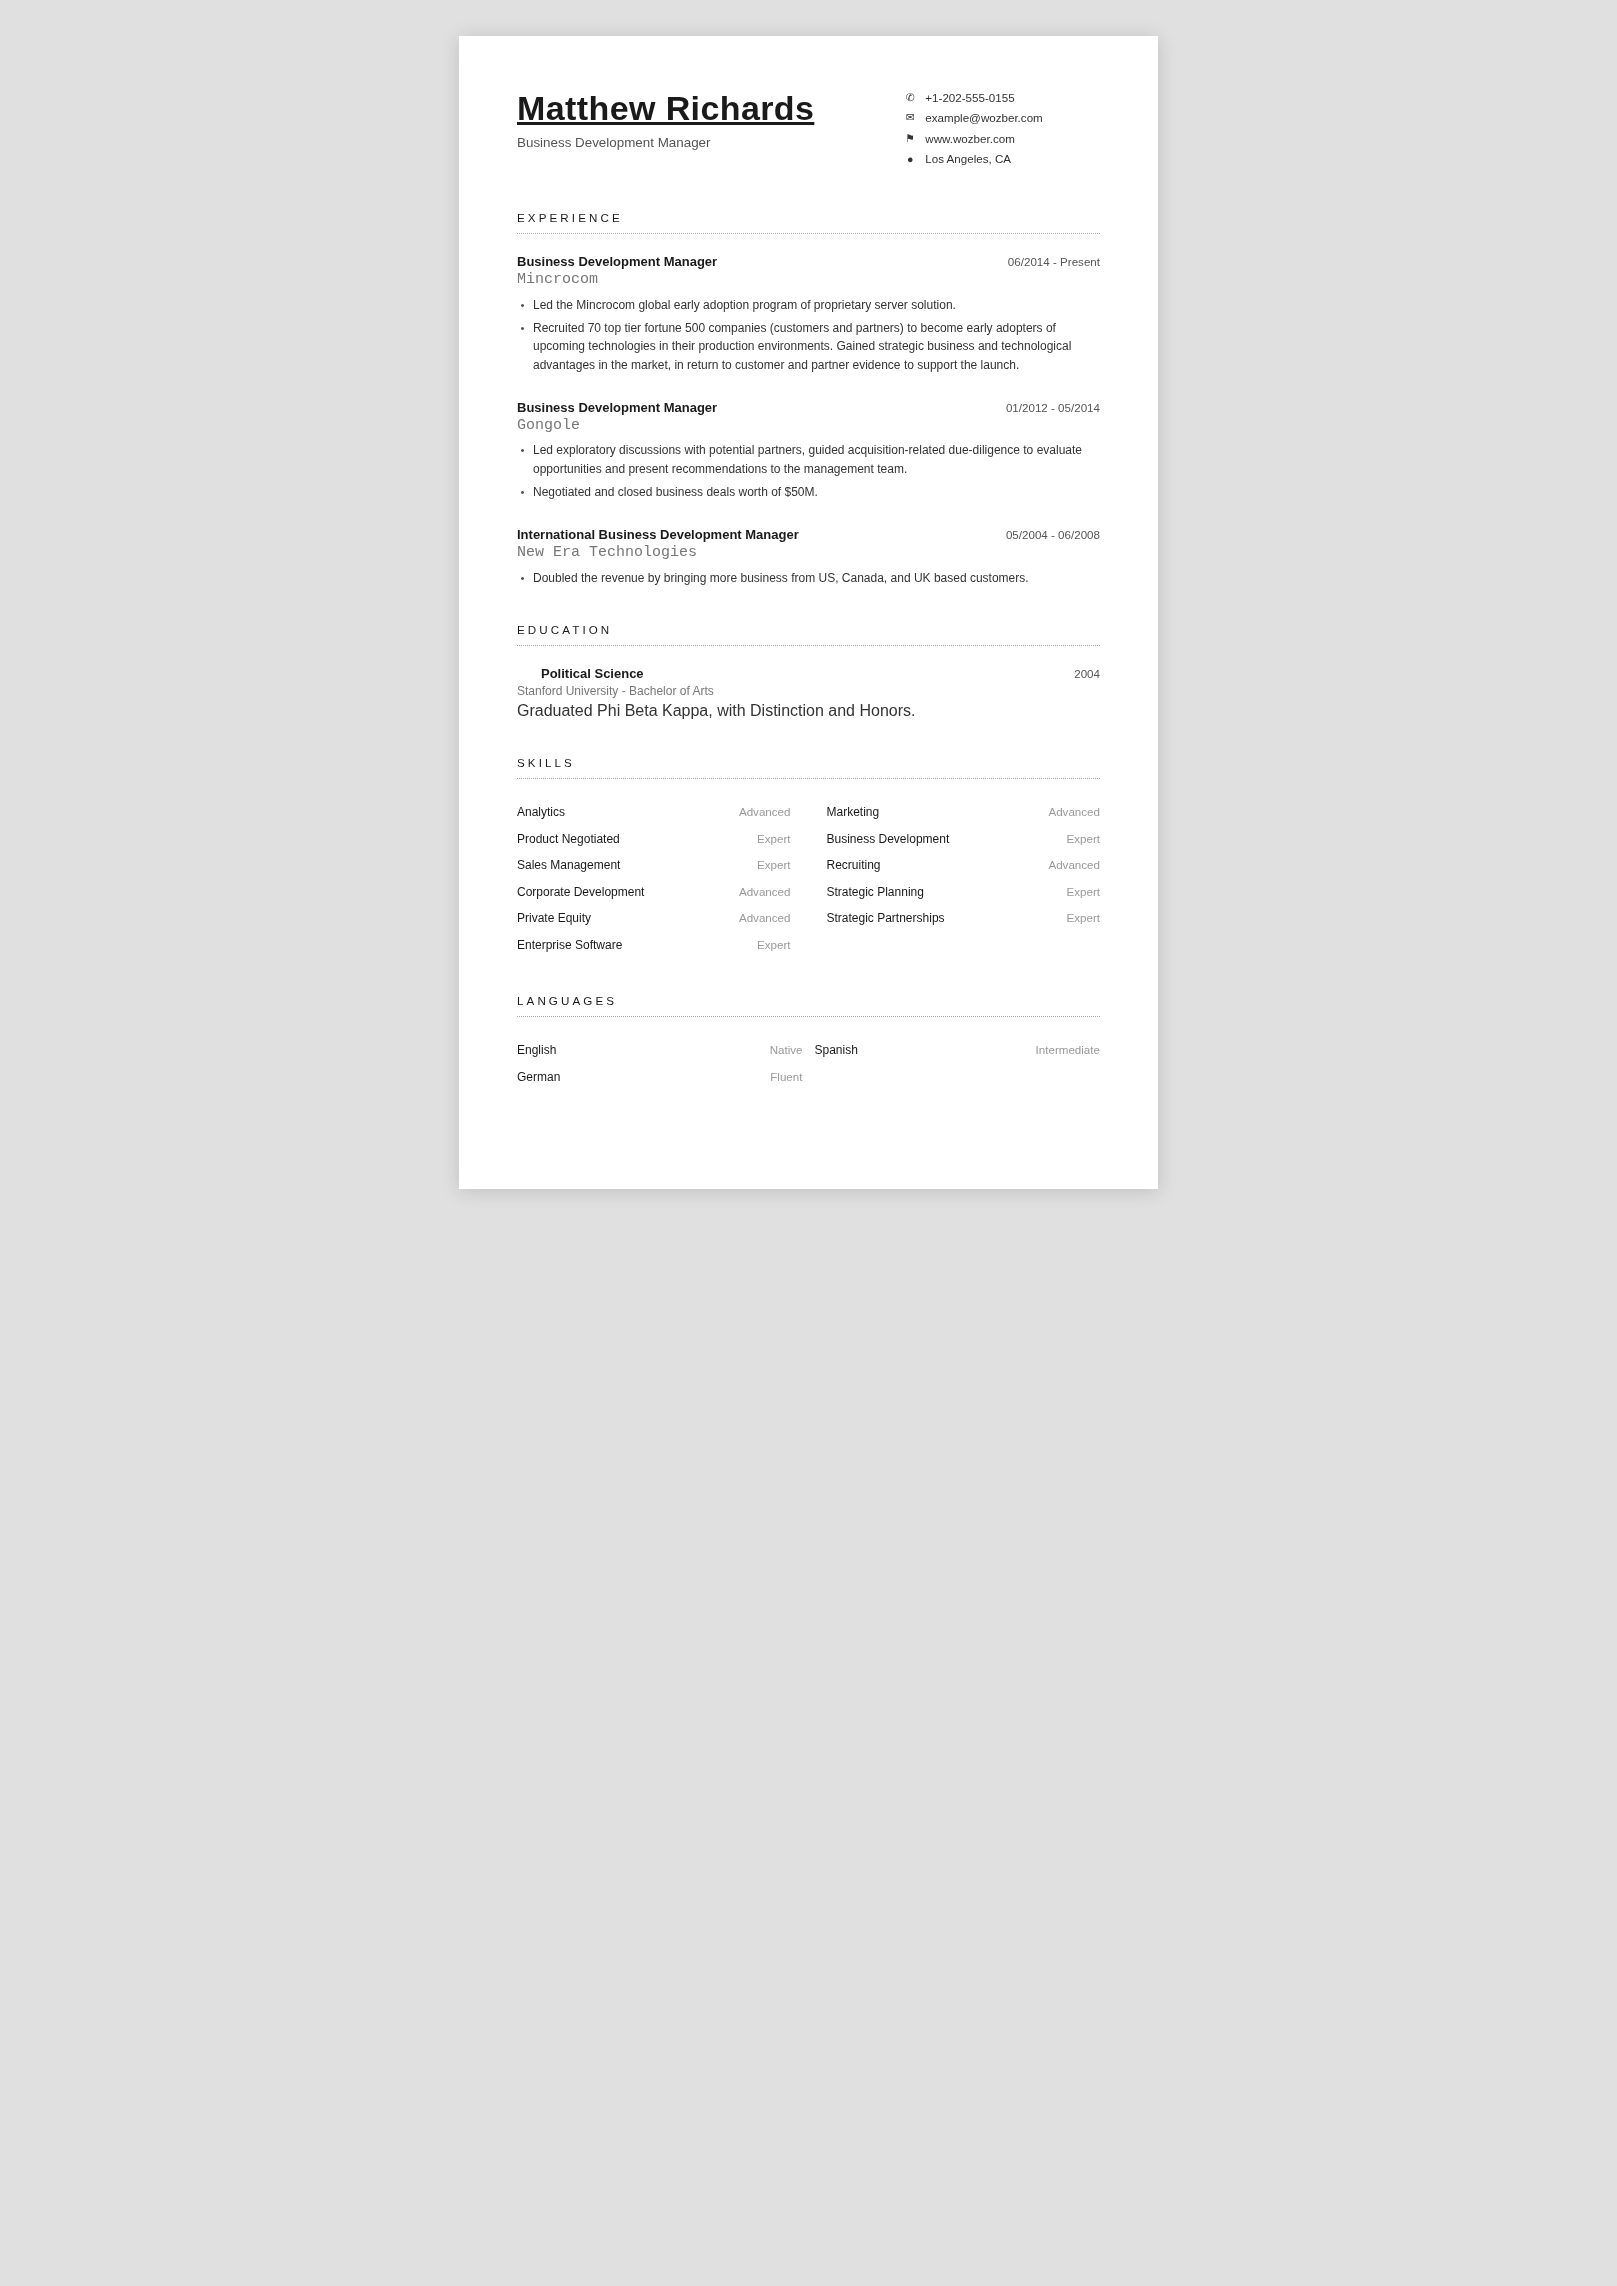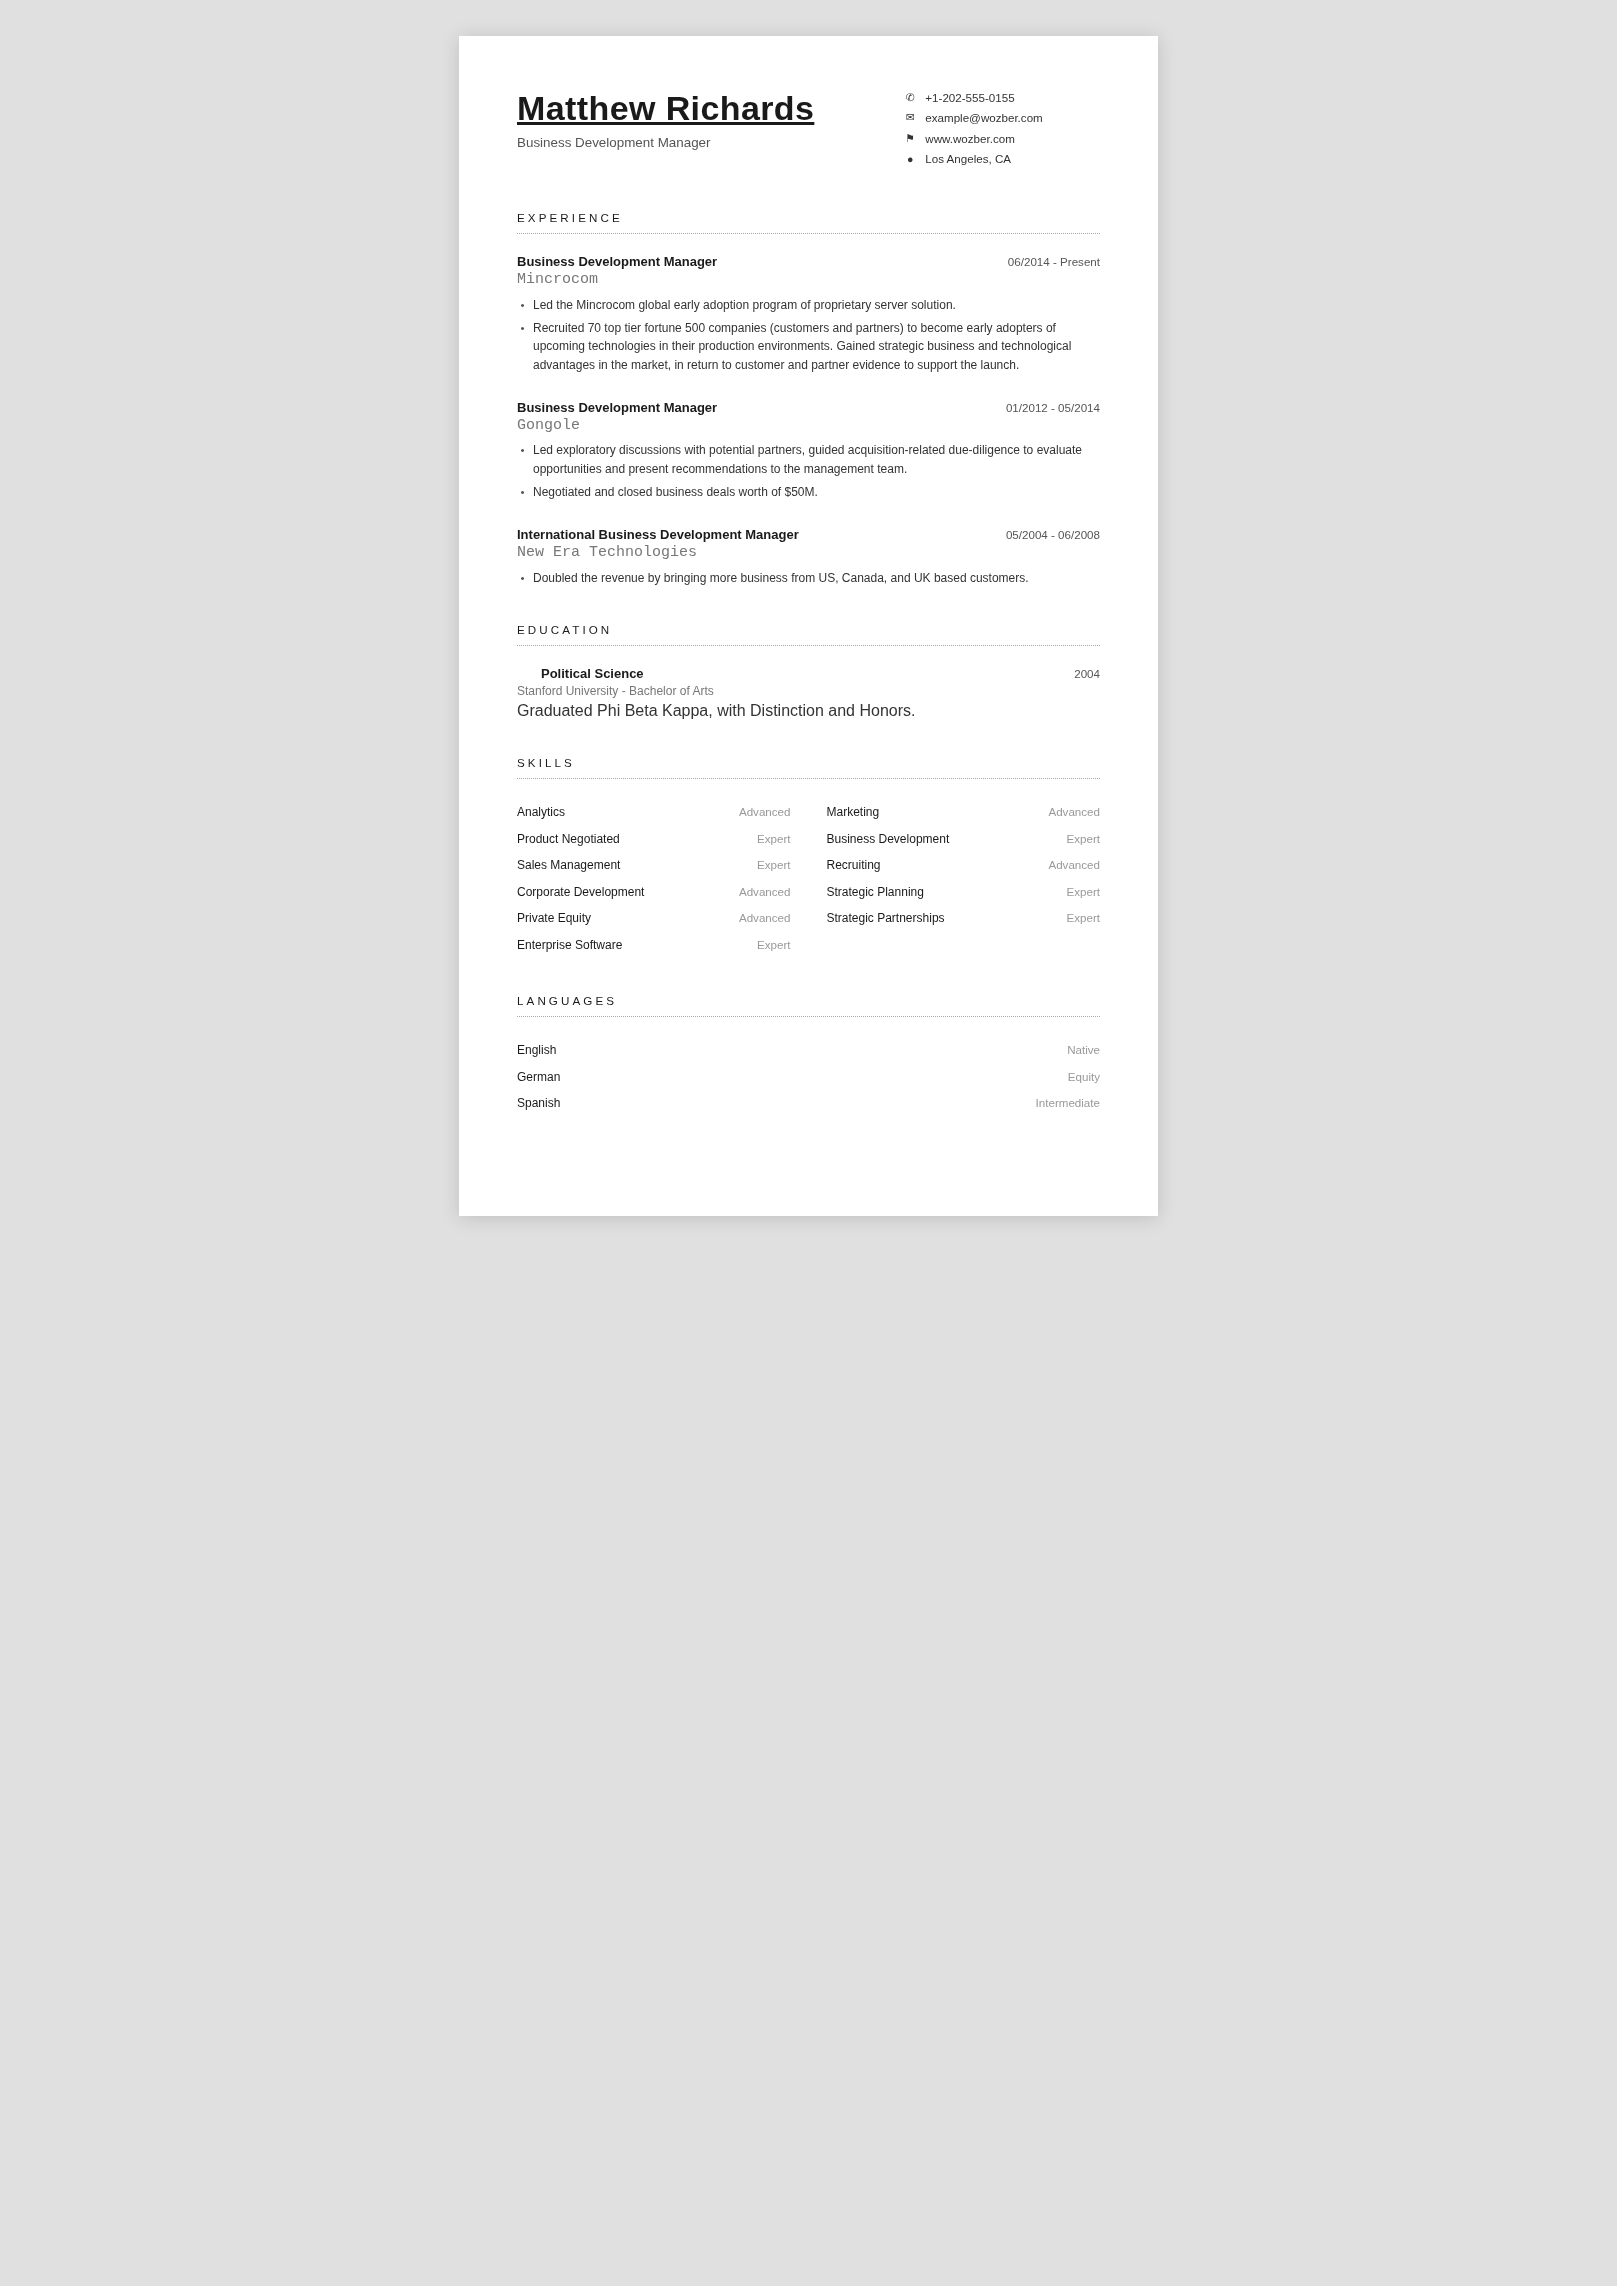--- a/index.html
+++ b/index.html
@@ -224,22 +224,23 @@
 
     .skill-level {
       font-size: 11.6px;
       color: #999;
       font-family: Arial, sans-serif;
     }
 
     
     .lang-grid {
       display: grid;
-      grid-template-columns: 1fr;
+      grid-template-columns: 1fr 1fr;
       column-gap: 36px;
+      gap: 12px;
     }
 
     .lang-column {
       display: flex;
       flex-direction: column;
     }
 
     .lang-row {
       display: flex;
       justify-content: space-between;
@@ -405,21 +406,21 @@
     <hr class="section-divider">
 
     <div class="lang-grid">
       <div class="lang-column">
         <div class="lang-row">
           <span class="lang-name">English</span>
           <span class="lang-level">Native</span>
         </div>
         <div class="lang-row">
           <span class="lang-name">German</span>
-          <span class="lang-level">Equity</span>
+          <span class="lang-level">Fluent</span>
         </div>
       </div>
       <div class="lang-column">
         <div class="lang-row">
           <span class="lang-name">Spanish</span>
           <span class="lang-level">Intermediate</span>
         </div>
       </div>
     </div>
   </div>

